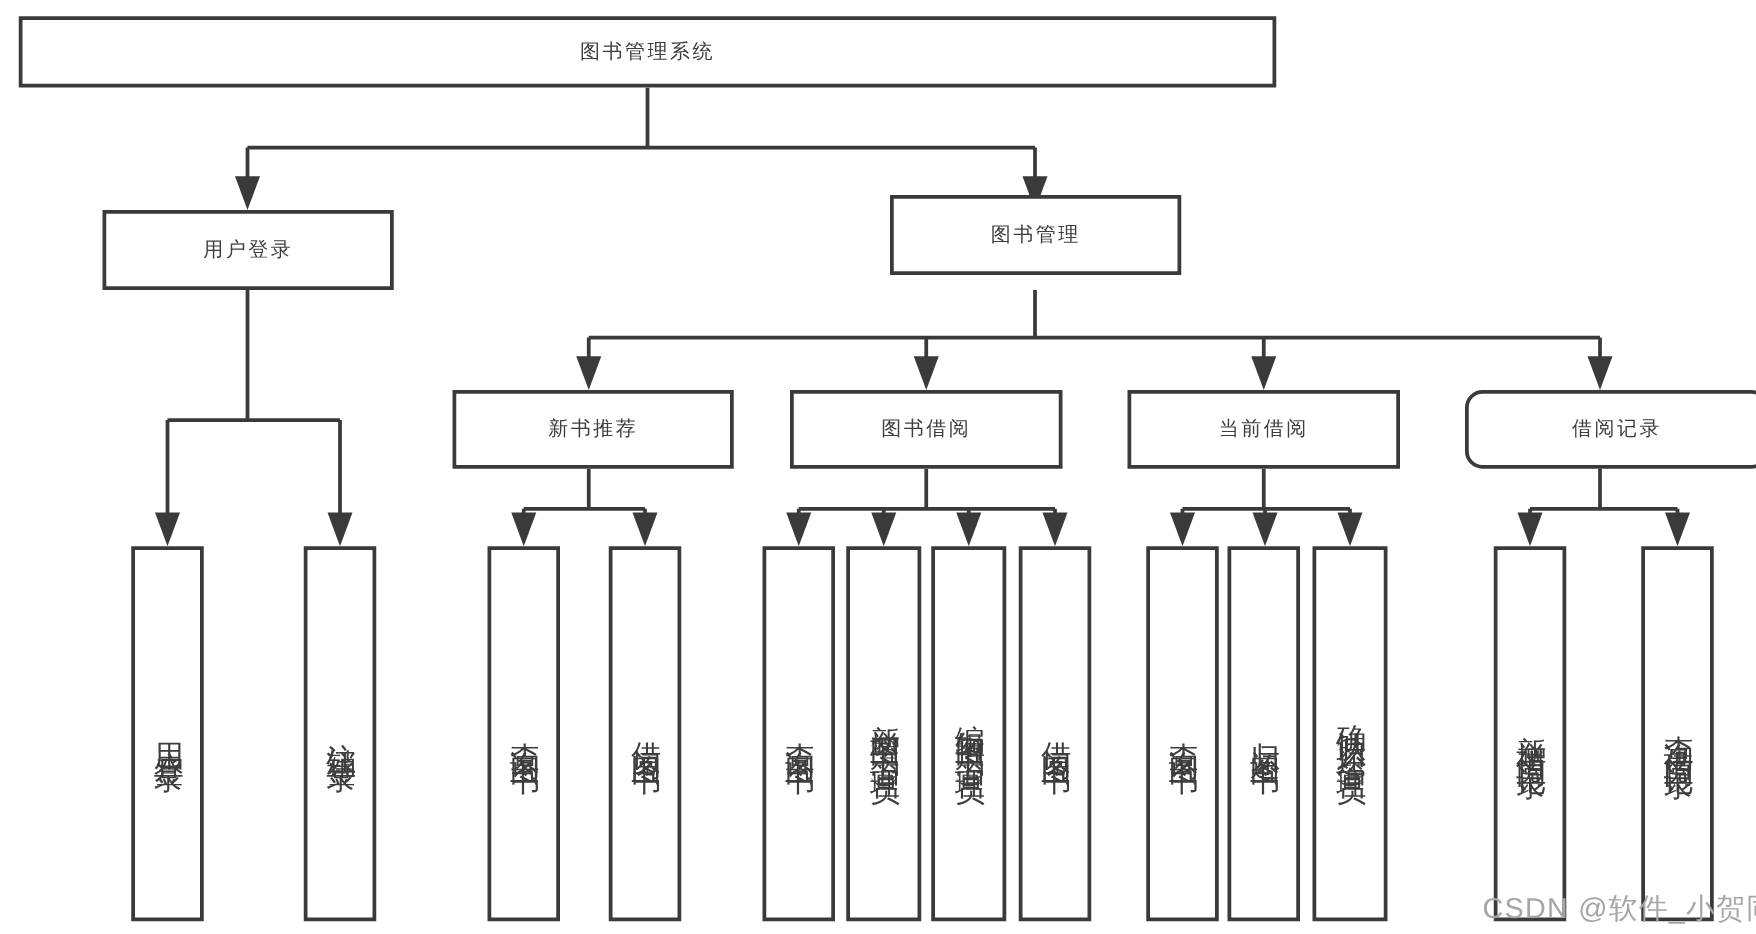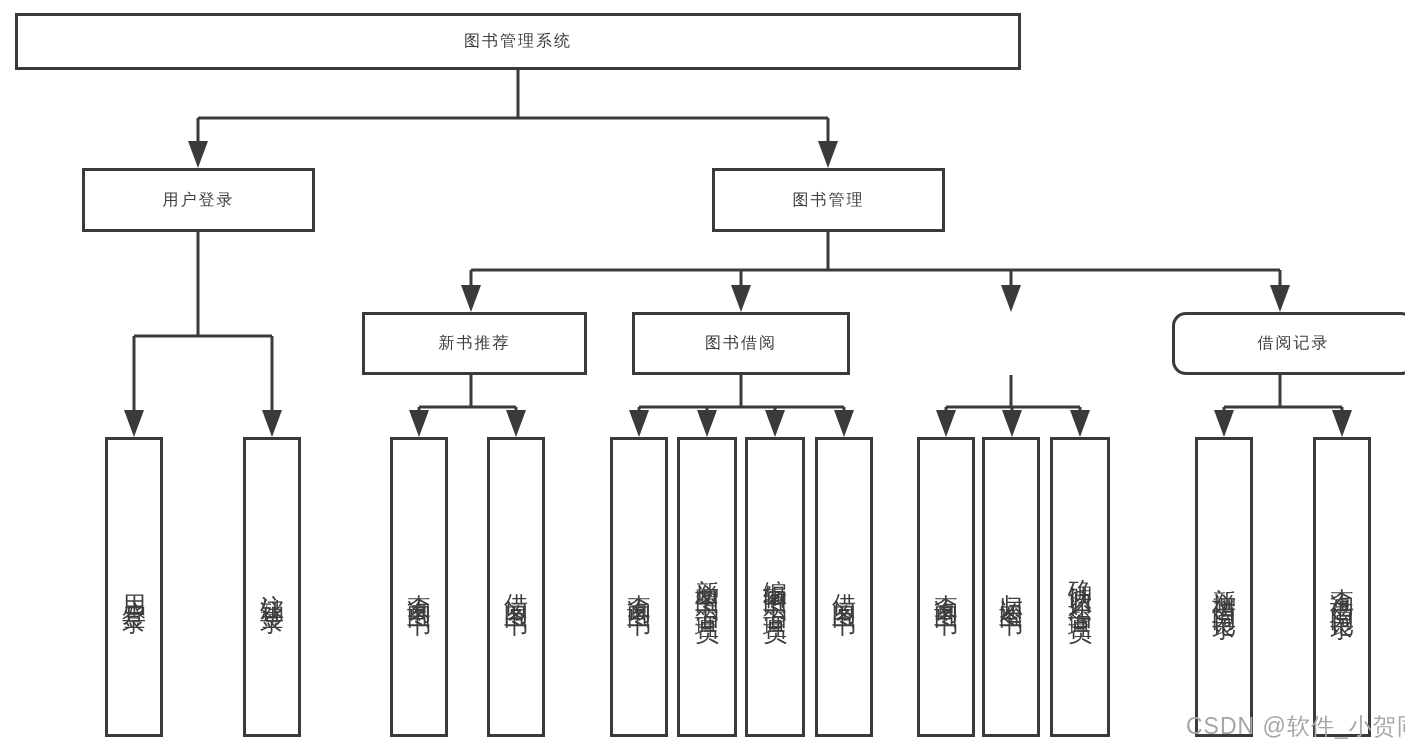--- a/index.html
+++ b/index.html
@@ -88,24 +88,25 @@
     <path class="arrowhead" d="M1070 410 L1090 410 L1080 437 Z"></path>
 
     <path class="wire" d="M1280 375 V407 M1224 407 H1342 M1224 407 V413 M1342 407 V413"></path>
     <path class="arrowhead" d="M1214 410 L1234 410 L1224 437 Z"></path>
     <path class="arrowhead" d="M1332 410 L1352 410 L1342 437 Z"></path>
   </svg>
 
   <div class="hnode" style="left:15px;top:13px;width:1006px;height:57px;">图书管理系统</div>
 
   <div class="hnode" style="left:82px;top:168px;width:233px;height:64px;">用户登录</div>
-  <div class="hnode" style="left:712px;top:168px;width:233px;height:64px;">图书管理</div>
+  <div class="hnode" style="left:712px;top:156px;width:233px;height:64px;">图书管理</div>
 
   <div class="hnode" style="left:362px;top:312px;width:225px;height:63px;">新书推荐</div>
   <div class="hnode" style="left:632px;top:312px;width:218px;height:63px;">图书借阅</div>
+  <div class="hnode" style="left:902px;top:312px;width:218px;height:63px;">当前借阅</div>
   <div class="hnode" style="left:1172px;top:312px;width:243px;height:63px;border-radius:14px;">借阅记录</div>
 
   <div class="vnode" style="left:105px;">用户登录</div>
   <div class="vnode" style="left:243px;">注销登录</div>
 
   <div class="vnode" style="left:390px;">查询图书</div>
   <div class="vnode" style="left:487px;">借阅图书</div>
 
   <div class="vnode" style="left:610px;">查询图书</div>
   <div class="vnode wide" style="left:677px;">新增图书（管理员）</div>

